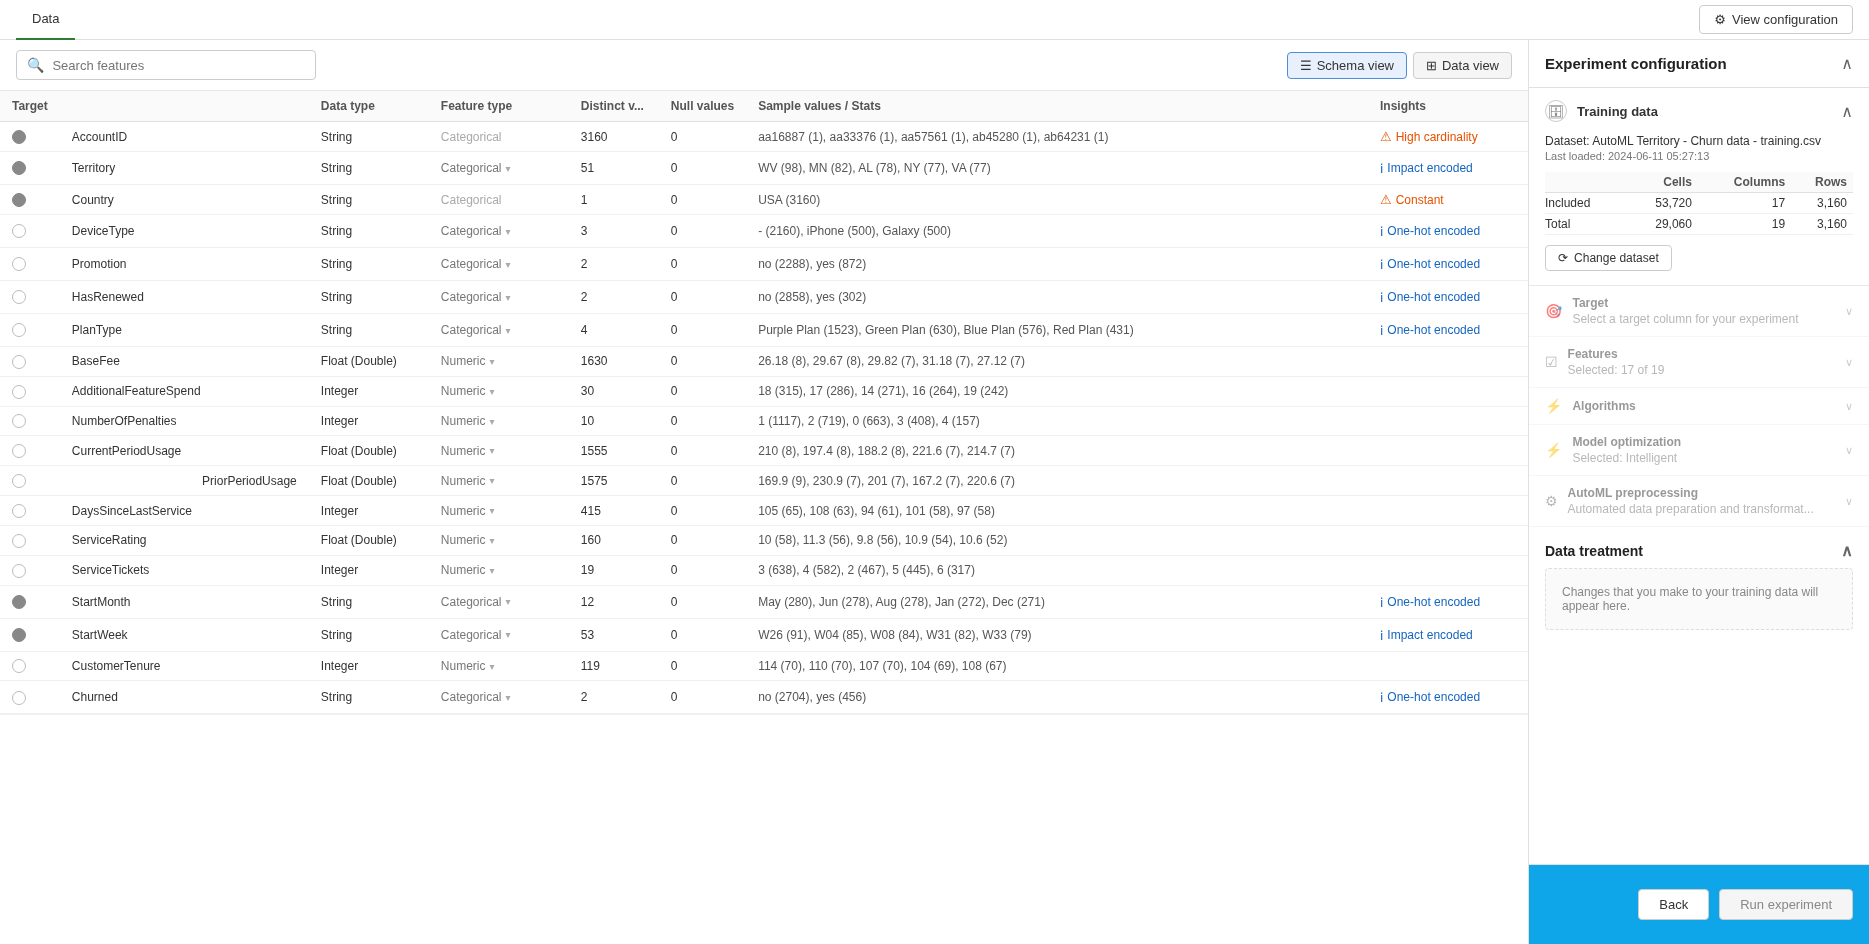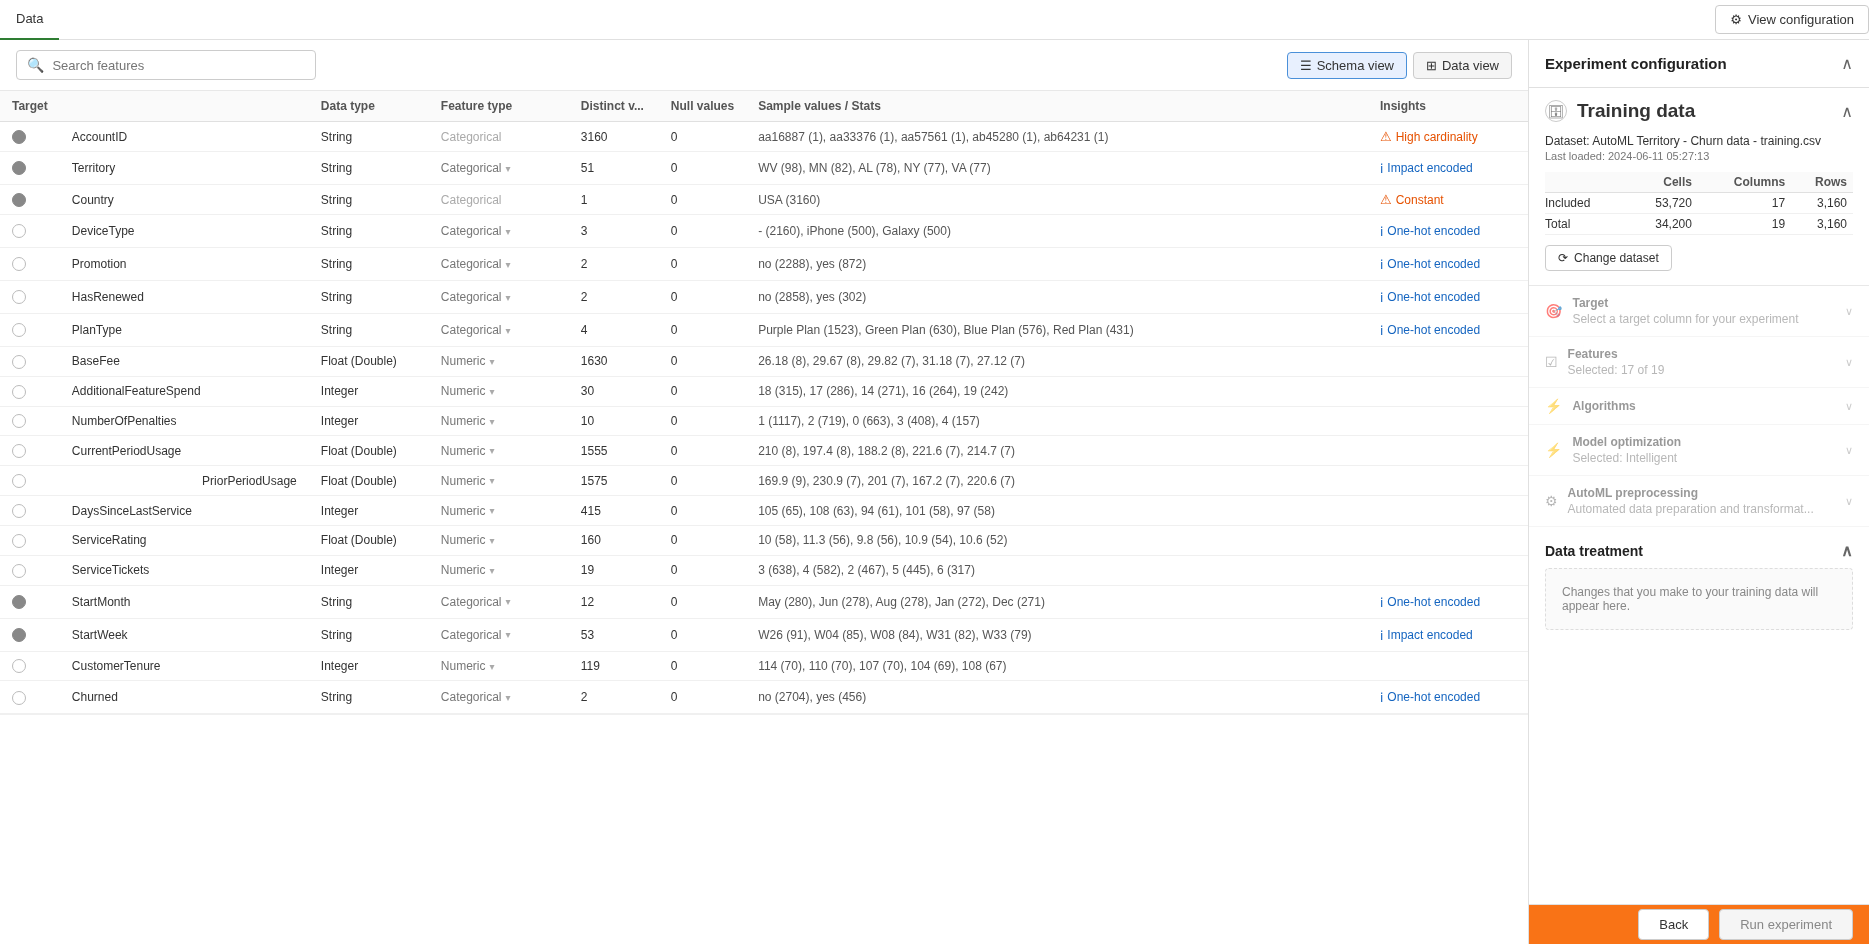--- a/index.html
+++ b/index.html
@@ -1,19 +1,19 @@
 <!DOCTYPE html>
 <html><head>
   <meta charset="utf-8">
   <style>
     * { box-sizing: border-box; margin: 0; padding: 0; }
     body { font-family: -apple-system, BlinkMacSystemFont, 'Segoe UI', sans-serif; font-size: 13px; background: #fff; color: #333; height: 944px; overflow: hidden; display: flex; flex-direction: column; }
 
     
-    .top-bar { display: flex; align-items: center; justify-content: space-between; border-bottom: 1px solid #e0e0e0; padding: 0 0; height: 40px; flex-shrink: 0; }
+    .top-bar { display: flex; align-items: center; justify-content: space-between; border-bottom: 1px solid #e0e0e0; padding: 0 16px; height: 40px; flex-shrink: 0; }
     .tab-item { padding: 0 16px; height: 40px; display: flex; align-items: center; font-size: 13px; font-weight: 500; border-bottom: 2px solid #2e7d32; color: #333; cursor: pointer; }
     .view-config-btn { display: flex; align-items: center; gap: 6px; padding: 6px 14px; border: 1px solid #ccc; border-radius: 4px; background: #fff; cursor: pointer; font-size: 13px; color: #333; }
 
     
     .main-layout { display: flex; flex: 1; overflow: hidden; }
 
     
     .left-panel { flex: 1; display: flex; flex-direction: column; overflow: hidden; border-right: 1px solid #e0e0e0; }
 
     
@@ -55,21 +55,21 @@
     
     .right-panel { width: 340px; flex-shrink: 0; overflow-y: auto; background: #fff; display: flex; flex-direction: column; }
     .right-panel-header { display: flex; align-items: center; justify-content: space-between; padding: 14px 16px; border-bottom: 1px solid #e0e0e0; }
     .right-panel-title { font-size: 15px; font-weight: 600; color: #222; }
     .collapse-icon { cursor: pointer; font-size: 16px; color: #666; }
 
     .section { border-bottom: 1px solid #e8e8e8; }
     .section-header { display: flex; align-items: center; justify-content: space-between; padding: 12px 16px; cursor: pointer; }
     .section-header-left { display: flex; align-items: center; gap: 10px; }
     .section-icon { width: 22px; height: 22px; border-radius: 50%; border: 1px solid #ccc; display: flex; align-items: center; justify-content: center; font-size: 13px; color: #666; }
-    .section-title { font-size: 19px; font-weight: 600; color: #333; }
+    .section-title { font-size: 13px; font-weight: 600; color: #333; }
     .section-body { padding: 0 16px 14px 16px; }
 
     .dataset-name { font-size: 12px; color: #333; font-weight: 500; }
     .dataset-sub { font-size: 11px; color: #777; margin-top: 2px; }
 
     .stats-table { width: 100%; margin-top: 10px; font-size: 12px; }
     .stats-table th { font-weight: 600; color: #555; padding: 3px 6px 3px 0; text-align: right; }
     .stats-table td { padding: 3px 6px 3px 0; color: #333; text-align: right; }
     .stats-table .label-col { text-align: left; padding-left: 0; }
 
@@ -79,21 +79,21 @@
     .config-item-icon { font-size: 14px; color: #888; }
     .config-item-content .config-item-title { font-size: 12px; font-weight: 600; color: #555; }
     .config-item-content .config-item-value { font-size: 12px; color: #888; margin-top: 2px; }
     .config-chevron { font-size: 11px; color: #aaa; }
 
     .data-treatment-section { padding: 14px 16px; }
     .data-treatment-title { font-size: 14px; font-weight: 600; color: #222; margin-bottom: 8px; display: flex; align-items: center; justify-content: space-between; gap: 16px; }
     .data-treatment-body { font-size: 12px; color: #888; background: #fafafa; border: 1px dashed #ddd; border-radius: 4px; padding: 16px; text-align: left; }
 
     
-    .bottom-actions { display: flex; align-items: center; justify-content: flex-end; gap: 10px; padding: 4px 16px; border-top: 1px solid #e0e0e0; background: #f97316; }
+    .bottom-actions { display: flex; align-items: center; justify-content: flex-end; gap: 10px; padding: 24px 16px; border-top: 1px solid #e0e0e0; background: #0ea5e9; }
     .btn-back { padding: 7px 20px; border: 1px solid #ccc; border-radius: 4px; background: #fff; cursor: pointer; font-size: 13px; color: #333; }
     .btn-run { padding: 7px 20px; border: 1px solid #ccc; border-radius: 4px; background: #f5f5f5; cursor: pointer; font-size: 13px; color: #888; }
 
     .scrollbar-bottom { height: 8px; overflow-x: auto; border-top: 1px solid #f0f0f0; }
   </style>
 </head>
 <body>
 
 <div class="top-bar">
   <div class="tab-item">Data</div>
@@ -397,21 +397,21 @@
           </thead>
           <tbody id="stats-table-body">
           <tr>
                 <td class="label-col">Included</td>
                 <td>53,720</td>
                 <td>17</td>
                 <td>3,160</td>
               </tr>
               <tr>
                 <td class="label-col">Total</td>
-                <td>34,200</td>
+                <td>29,060</td>
                 <td>19</td>
                 <td>3,160</td>
               </tr>
             </tbody>
         </table>
         <button class="change-dataset-btn">
           <span>⟳</span>
           <span>Change dataset</span>
         </button>
       </div>

